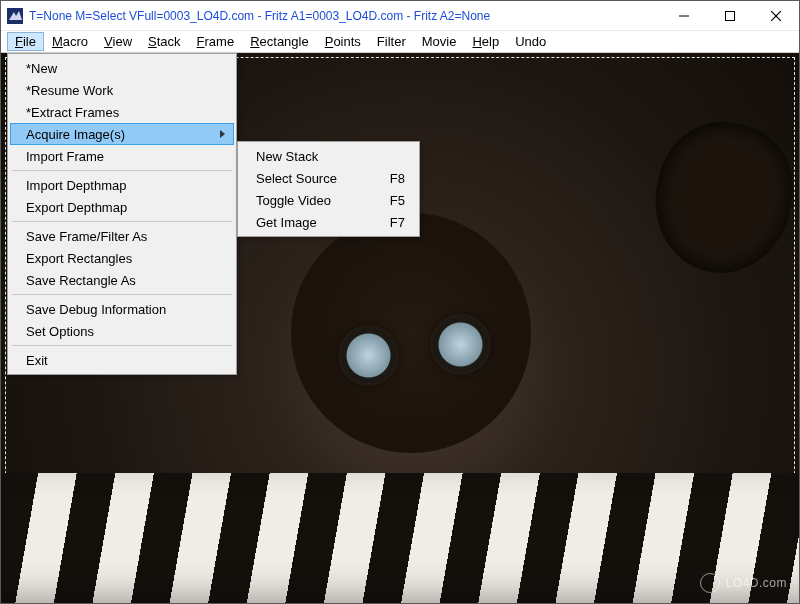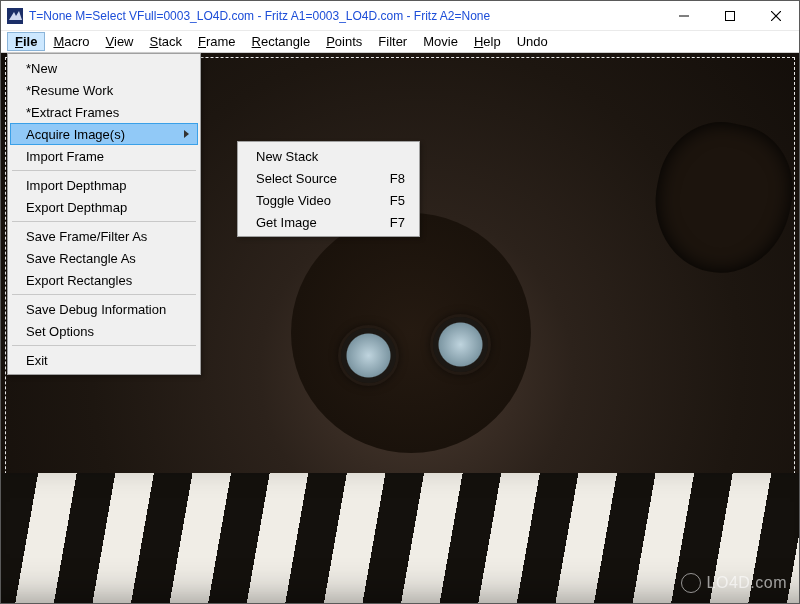--- a/index.html
+++ b/index.html
@@ -49,21 +49,20 @@
     font-size:13px;
   }
   .menu-item {
     padding:0 8px;
     cursor:default;
   }
   .menu-item.open {
     background:#cde8ff;
     border:1px solid #8ab4d9;
     padding:1px 7px;
-    font-weight:bold;
   }
   .menu-item u { text-decoration: underline; }
 
   
   .canvas {
     position:absolute;
     top:52px; left:0; right:0; bottom:0;
     background:
       radial-gradient(circle at 52% 58%, #4a3a30 0%, #2c221b 30%, #1d1610 62%, #120d09 100%);
     overflow:hidden;
@@ -102,21 +101,21 @@
   .face {
     position:absolute;
     left:290px; top:160px;
     width:240px; height:240px;
     background: radial-gradient(circle,#251a11 0%, #1a120b 70%);
     border-radius:50%;
   }
   .watermark {
     position:absolute; right:12px; bottom:10px;
     color:rgba(255,255,255,.6);
-    font-size:16px; font-weight:400;
+    font-size:12px; font-weight:400;
     letter-spacing:.5px;
     display:flex; align-items:center; gap:6px;
   }
   .watermark .globe {
     width:20px; height:20px; border-radius:50%;
     border:1.6px solid rgba(255,255,255,.55);
     position:relative;
   }
 
   
@@ -148,21 +147,21 @@
     border-bottom:4px solid transparent;
     border-left:5px solid #333;
   }
   .dropdown .d-item .shortcut {
     position:absolute; right:12px;
   }
   .dropdown hr {
     border:none; border-top:1px solid #c8c8c8;
     margin:3px 2px;
   }
-  .menu1 { top:52px; left:6px; width:194px; }
+  .menu1 { top:52px; left:6px; width:230px; }
   .menu2 { top:140px; left:236px; width:183px; }
 </style>
 </head>
 <body>
 
 <div class="titlebar">
   <span class="app-icon">
     <svg viewBox="0 0 16 16">
         <rect width="16" height="16" fill="#1b2e68"></rect>
         <path d="M2 12 L7 4 L9 8 L12 3 L15 12 Z" fill="#cfd8f0"></path>
@@ -220,22 +219,22 @@
     <div class="d-item">*New</div>
     <div class="d-item">*Resume Work</div>
     <div class="d-item">*Extract Frames</div>
     <div class="d-item highlight">Acquire Image(s)<span class="arrow"></span></div>
     <div class="d-item">Import Frame</div>
     <hr>
     <div class="d-item">Import Depthmap</div>
     <div class="d-item">Export Depthmap</div>
     <hr>
     <div class="d-item">Save Frame/Filter As</div>
+    <div class="d-item">Export Rectangles</div>
     <div class="d-item">Save Rectangle As</div>
-    <div class="d-item">Export Rectangles</div>
     <hr>
     <div class="d-item">Save Debug Information</div>
     <div class="d-item">Set Options</div>
     <hr>
     <div class="d-item">Exit</div>
   </div>
 
 <div class="dropdown menu2" id="menu2">
     <div class="d-item">
       <span>New Stack</span>

